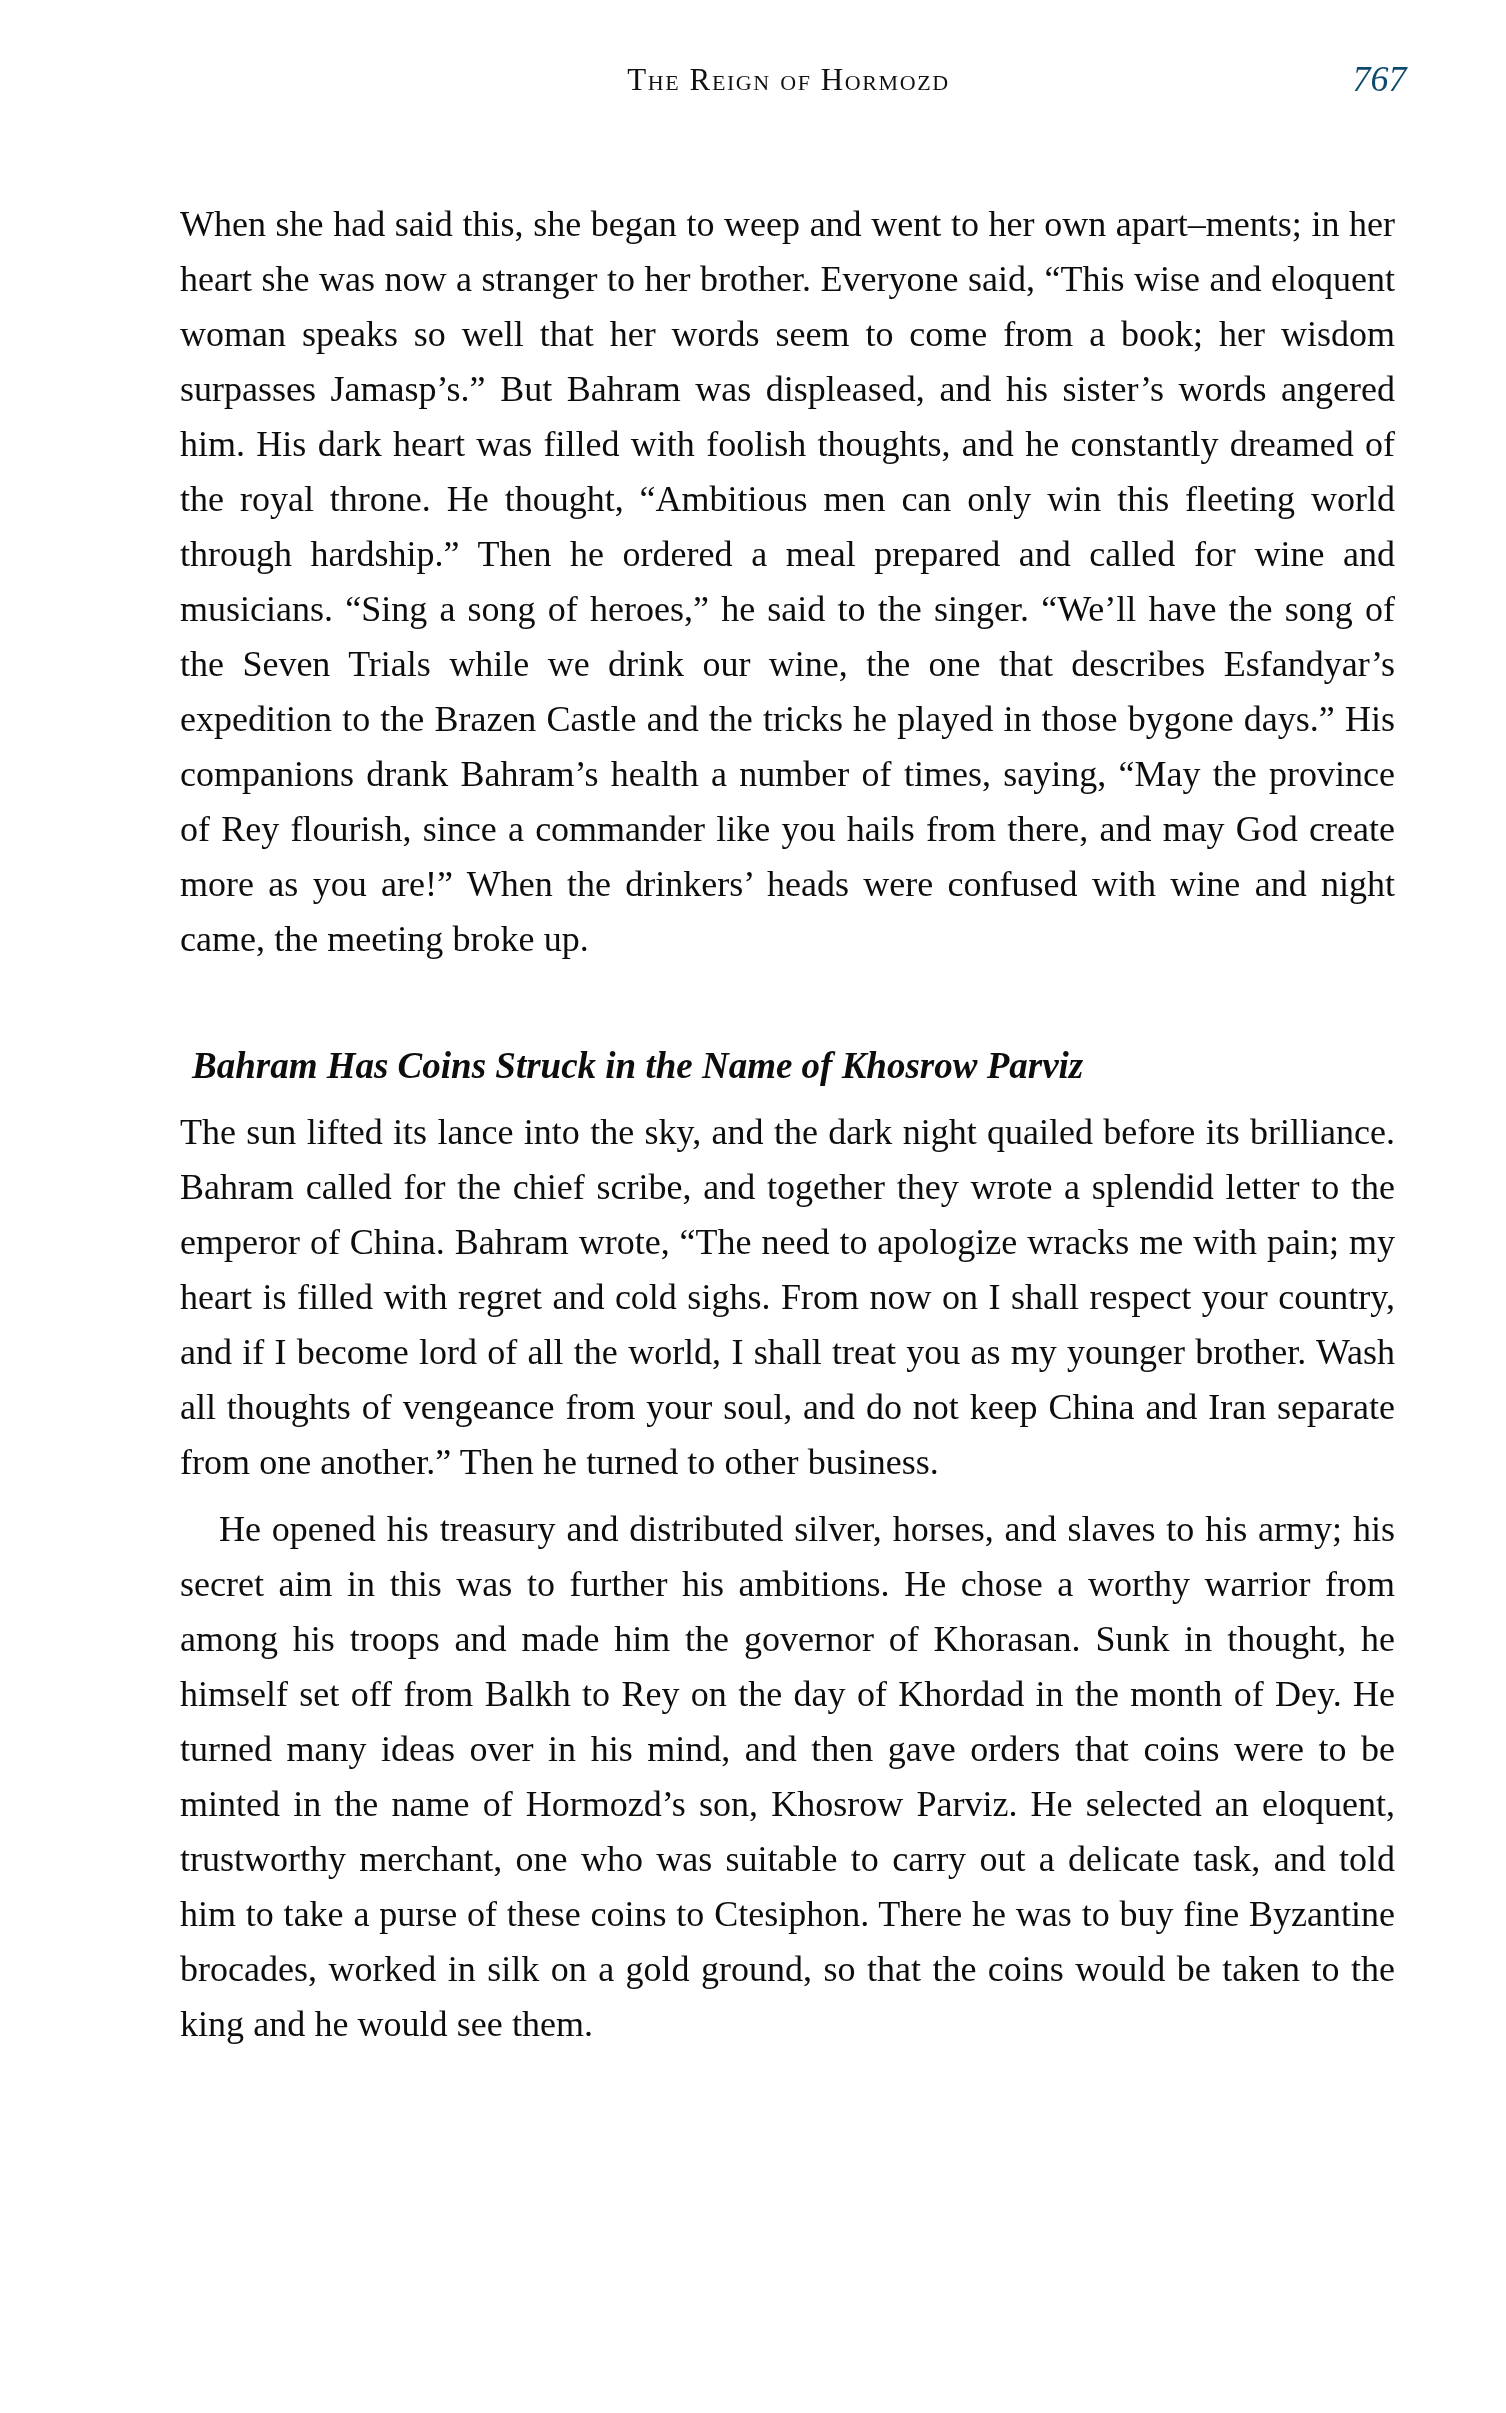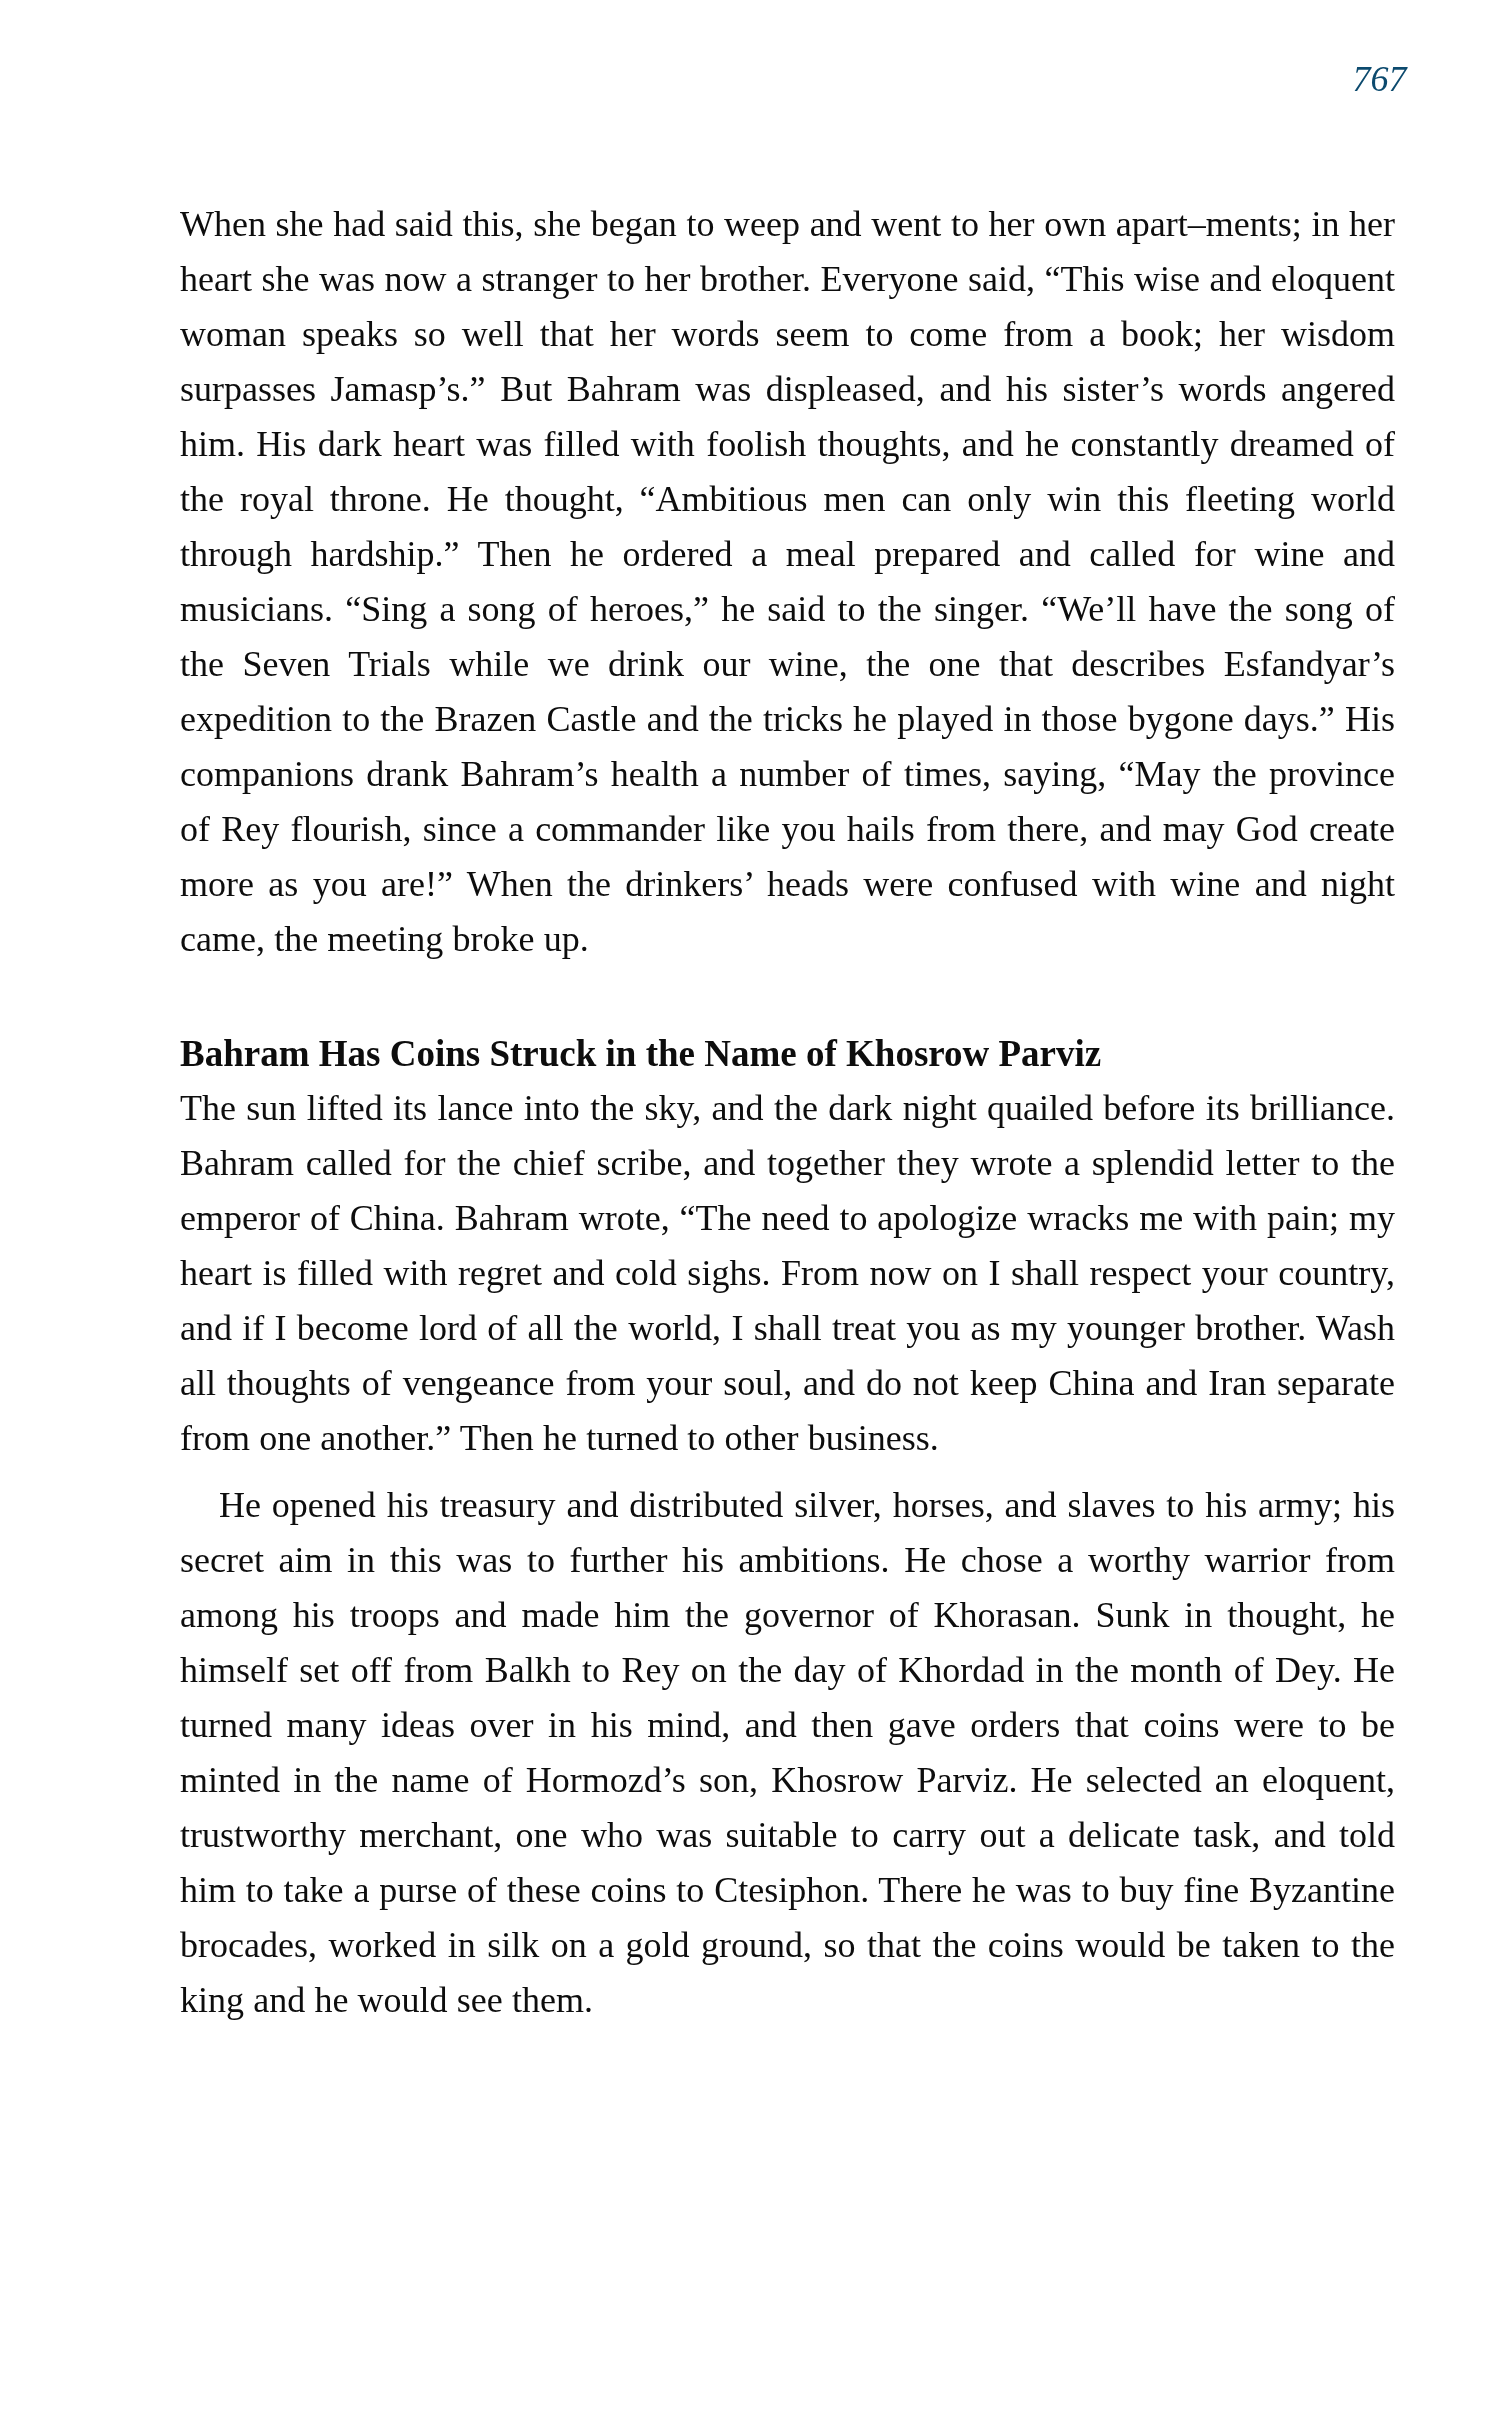--- a/index.html
+++ b/index.html
@@ -76,37 +76,39 @@
 
   
   .para::after {
     content: "";
     display: inline-block;
     width: 100%;
   }
   .para.nostretch::after { content: none; display: none; }
 
   .section-heading {
-    margin: 0;
+    margin: 12px;
     font-size: 37px;
     line-height: 55px;
     font-weight: bold;
+    font-style: italic;
     text-align: left;
     letter-spacing: 0px;
     white-space: nowrap;
   }
 
   .gap-before-heading { height: 59px; }
 </style>
 </head>
 <body>
 
 <div class="page">
 
   <div class="running-head">
+    <div class="running-head-title">The Reign of Hormozd</div>
     <div class="running-head-folio">767</div>
   </div>
 
   <div class="textblock">
 
     <p class="para flush nostretch">When she had said this, she began to weep and went to her own apart–ments; in her heart she was now a stranger to her brother. Everyone said, “This wise and eloquent woman speaks so well that her words seem to come from a book; her wisdom surpasses Jamasp’s.” But Bahram was displeased, and his sister’s words angered him. His dark heart was filled with foolish thoughts, and he constantly dreamed of the royal throne. He thought, “Ambitious men can only win this fleeting world through hardship.” Then he ordered a meal prepared and called for wine and musicians. “Sing a song of heroes,” he said to the singer. “We’ll have the song of the Seven Trials while we drink our wine, the one that describes Esfandyar’s expedition to the Brazen Castle and the tricks he played in those bygone days.” His companions drank Bahram’s health a number of times, saying, “May the province of Rey flourish, since a commander like you hails from there, and may God create more as you are!” When the drinkers’ heads were confused with wine and night came, the meeting broke up.</p>
 
     <div class="gap-before-heading"></div>
 
     <h2 class="section-heading">Bahram Has Coins Struck in the Name of Khosrow Parviz</h2>

